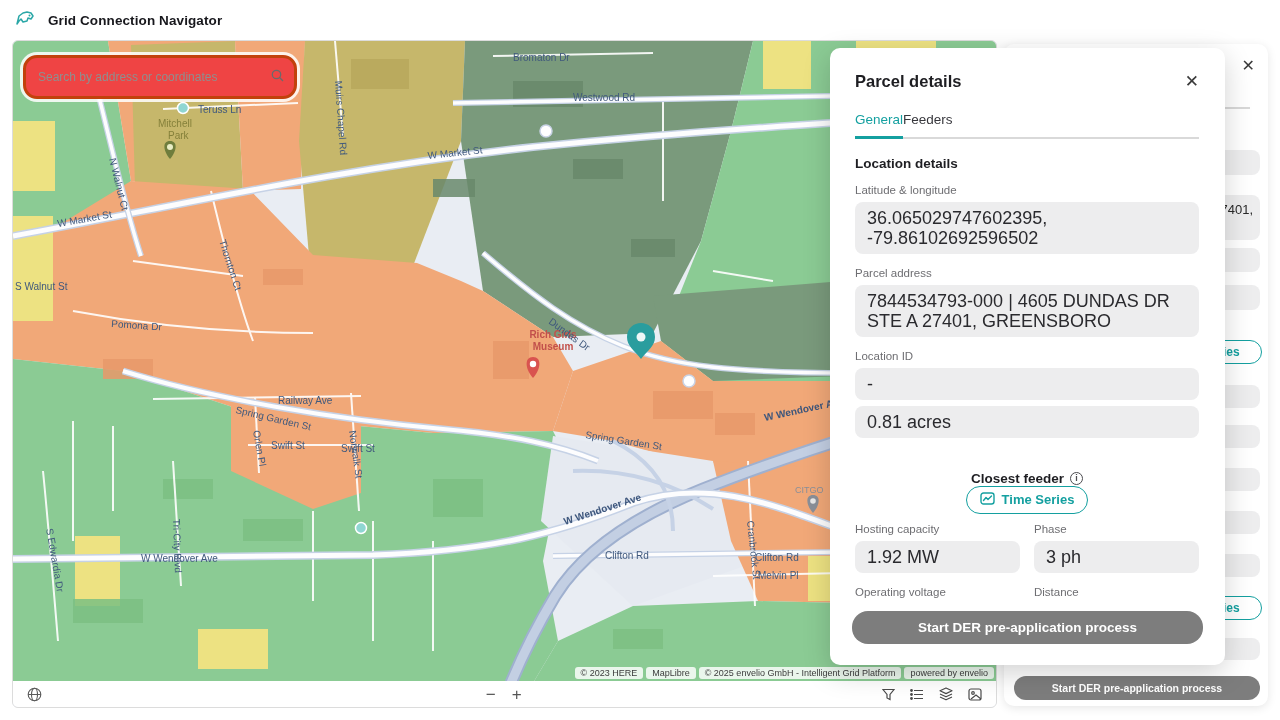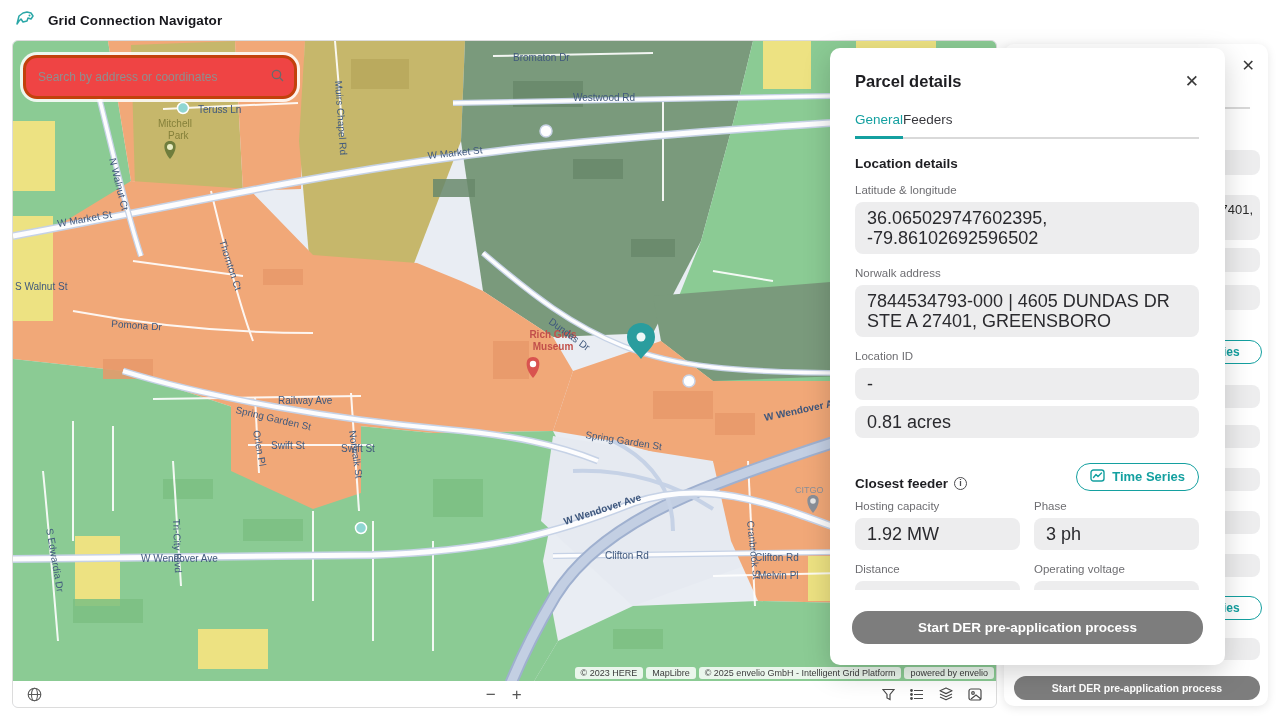--- a/index.html
+++ b/index.html
@@ -54,21 +54,21 @@
   .m-head { display:flex; justify-content:space-between; align-items:flex-start; }
   .m-title { font-size:16.5px; font-weight:700; color:#1e1e22; }
   .m-close { font-size:17px; color:#3a3a3a; cursor:pointer; line-height:1; margin-top:1px; }
   .tabs { display:flex; margin-top:21px; border-bottom:2px solid #d9d9d9; }
   .tab { font-size:13.5px; padding-bottom:9px; color:#37373c; font-weight:500; cursor:pointer; }
   .tab.active { color:#14a0a0; border-bottom:3px solid #14a0a0; margin-bottom:-2.5px; }
   .sec-heading { font-size:13.5px; font-weight:700; color:#1e1e22; margin-top:17px; }
   .f-label { font-size:11.5px; color:#6e6e72; margin-top:13px; }
   .f-box { margin-top:6px; background:#ededee; border-radius:8px; padding:6px 12px; font-size:18px;
     color:#2a2a2e; line-height:20px; min-height:28px; }
-  .feeder-row { display:flex; justify-content:space-between; align-items:flex-end; margin-top:25px; }
+  .feeder-row { display:flex; justify-content:space-between; align-items:center; margin-top:33px;flex-direction:column; }
   .feeder-title { font-size:13.5px; font-weight:700; color:#1e1e22; display:flex; align-items:center; gap:6px; }
   .info-dot { width:13px; height:13px; border:1.2px solid #4c4c50; border-radius:50%; font-size:9px;
     color:#4c4c50; display:inline-flex; align-items:center; justify-content:center; font-style:normal; }
   .ts-btn { display:flex; align-items:center; gap:7px; border:1px solid #14a0a0; color:#14a0a0;
     background:#fff; border-radius:15px; padding:5px 13px; font-size:13px; font-weight:700; cursor:pointer;
     font-family:"Liberation Sans", sans-serif; }
   .grid2 { display:grid; grid-template-columns:1fr 1fr; column-gap:14px; }
   .stub { margin-top:6px; height:9px; background:#ededee; border-radius:8px 8px 0 0; }
   .m-cta-wrap { padding:11px 22px 21px; }
   .m-cta { width:100%; background:#7d7d7d; border:0; border-radius:16px; color:#fff; font-size:13.5px;
@@ -330,21 +330,21 @@
     <div class="tabs">
       <span class="tab active">General</span>
       <span class="tab">Feeders</span>
     </div>
 
     <div class="sec-heading">Location details</div>
 
     <div class="f-label">Latitude &amp; longitude</div>
     <div class="f-box">36.065029747602395, -79.86102692596502</div>
 
-    <div class="f-label">Norwalk address</div>
+    <div class="f-label">Parcel address</div>
     <div class="f-box">7844534793-000 | 4605 DUNDAS DR STE A 27401, GREENSBORO</div>
 
     <div class="f-label">Location ID</div>
     <div class="f-box">-</div>
 
     <div class="f-box">0.81 acres</div>
 
     <div class="feeder-row">
       <span class="feeder-title">
         <span>Closest feeder</span>
@@ -364,26 +364,26 @@
     <div class="grid2">
       <div>
         <div class="f-label" style="margin-top:9px">Hosting capacity</div>
         <div class="f-box">1.92 MW</div>
       </div>
       <div>
         <div class="f-label" style="margin-top:9px">Phase</div>
         <div class="f-box">3 ph</div>
       </div>
       <div>
+        <div class="f-label">Operating voltage</div>
+        <div class="stub"></div>
+      </div>
+      <div>
         <div class="f-label">Distance</div>
         <div class="stub"></div>
       </div>
-      <div>
-        <div class="f-label">Operating voltage</div>
-        <div class="stub"></div>
-      </div>
     </div>
   </div>
 
   <div class="m-cta-wrap">
     <button class="m-cta">Start DER pre-application process</button>
   </div>
 </div>
 
 </body></html>

